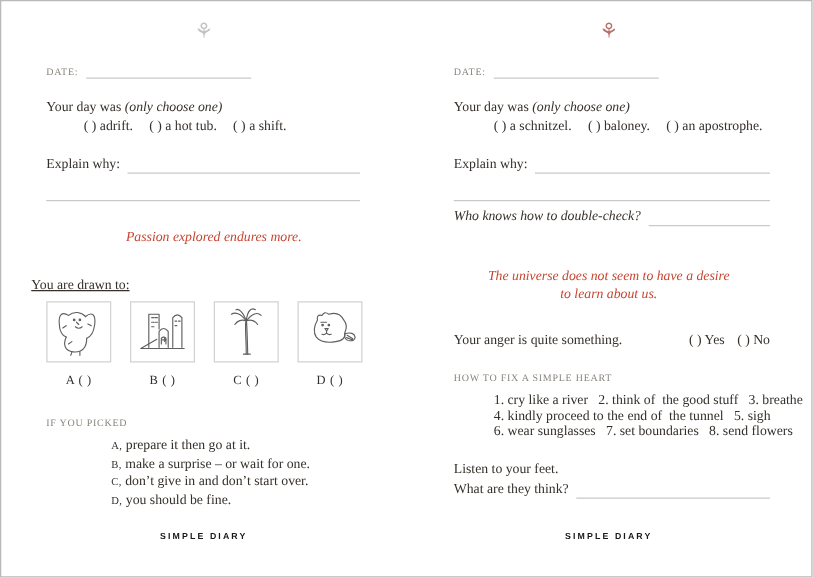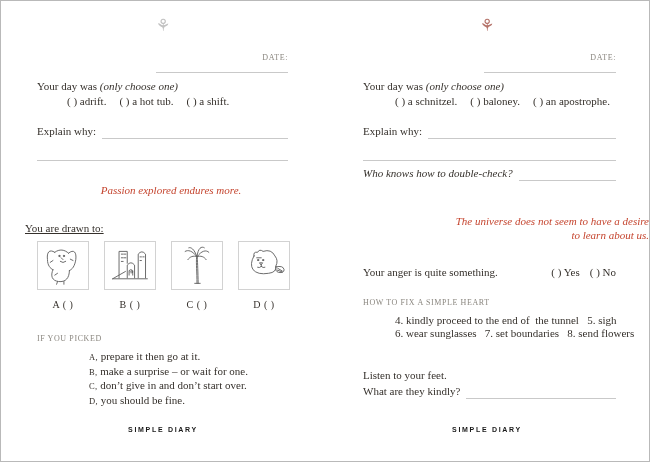--- a/index.html
+++ b/index.html
@@ -13,21 +13,21 @@
   body{background:#e8e8e8;font-family:"Liberation Serif", serif;color:var(--ink);}
   .book{
     position:relative;width:650px;height:462px;background:#fff;
     border:1px solid #b9b9b9;display:flex;overflow:hidden;
   }
   .page{position:relative;width:324px;height:100%;}
   .row{position:absolute;font-size:11px;line-height:1.25;}
   .ornament{top:14px;left:0;right:0;text-align:center;font-family:"DejaVu Sans",sans-serif;font-size:17px;}
   .ornament.gray{color:#c2c2c2;}
   .ornament.red{color:#b5736a;}
-  .date-row{top:52px;display:flex;align-items:flex-end;flex-direction:column;}
+  .date-row{top:52px;display:flex;align-items:flex-end;}
   .smallcaps{font-size:8px;letter-spacing:0.6px;color:var(--gray);}
   .date-line{width:132px;border-bottom:1px solid var(--rule);height:10px;margin-left:6px;}
   .fill-line{flex:1;border-bottom:1px solid var(--rule);height:9px;margin-left:6px;}
   .prompt-note{font-style:italic;}
   .options span{margin-right:13px;white-space:pre;}
   .flex{display:flex;align-items:flex-end;text-align:center;}
   .answer-line{border-bottom:1px solid var(--rule);height:11px;}
   .quote{color:var(--red);font-style:italic;text-align:center;}
   .choices{display:flex;justify-content:space-between;}
   .choice{width:52px;display:flex;flex-direction:column;align-items:center;}
@@ -165,42 +165,43 @@
       <span>Explain why:</span>
       <span class="fill-line"></span>
     </div>
     <div class="row answer-line" style="top:149px;left:38px;right:33px;"></div>
 
     <div class="row flex" style="top:166px;left:38px;right:33px;font-style:italic;">
       <span>Who knows how to double-check?</span>
       <span class="fill-line"></span>
     </div>
 
-    <div class="row quote" style="top:213px;left:0;right:0;line-height:14px;text-align:right;">
+    <div class="row quote" style="top:213px;left:0;right:0;line-height:14px;">
       <div>The universe does not seem to have a desire</div>
       <div>to learn about us.</div>
     </div>
 
     <div class="row flex" style="top:265px;left:38px;right:33px;justify-content:space-between;align-items:baseline;">
       <span>Your anger is quite something.</span>
       <span class="yn">
         <span>( ) Yes</span><span>( ) No</span>
       </span>
     </div>
 
     <div class="row smallcaps" style="top:297px;left:38px;">HOW TO FIX A SIMPLE HEART</div>
     <div class="row fix-lines" style="top:313px;left:70px;">
+      <div>1. cry like a river   2. think of  the good stuff   3. breathe</div>
       <div>4. kindly proceed to the end of  the tunnel   5. sigh</div>
       <div>6. wear sunglasses   7. set boundaries   8. send flowers</div>
     </div>
 
     <div class="row" style="top:368px;left:38px;right:33px;">
       <div>Listen to your feet.</div>
       <div class="flex" style="margin-top:2px;">
-        <span>What are they kindly?</span>
+        <span>What are they think?</span>
         <span class="fill-line"></span>
       </div>
     </div>
 
     <div class="row footer">SIMPLE DIARY</div>
   </div>
 
 </div>
 
 </body></html>

